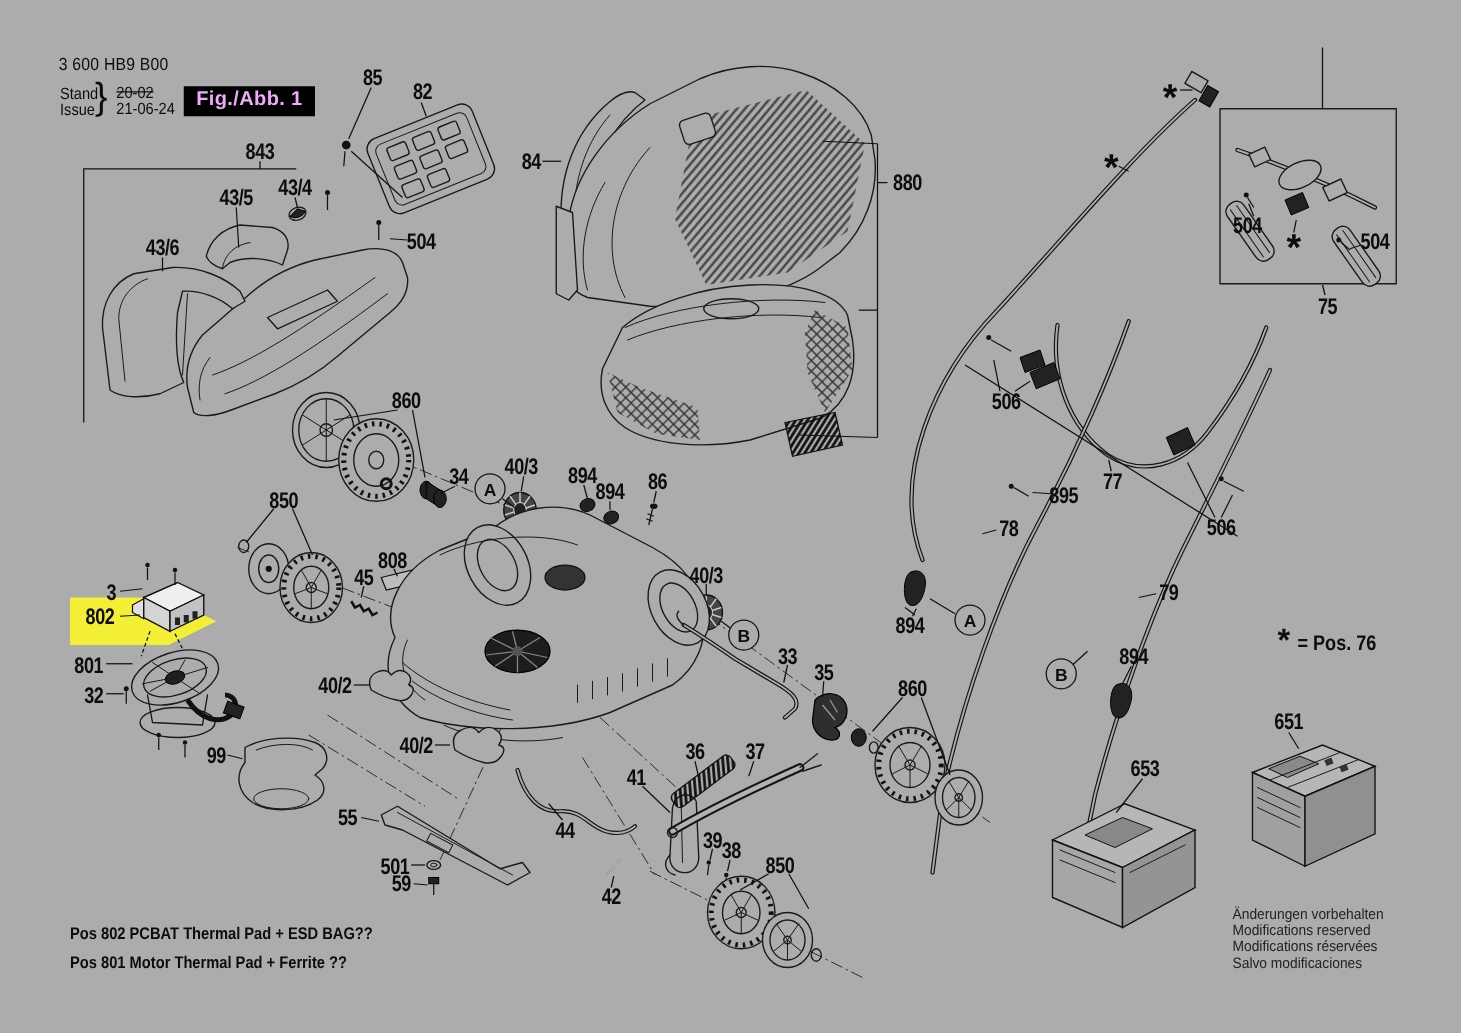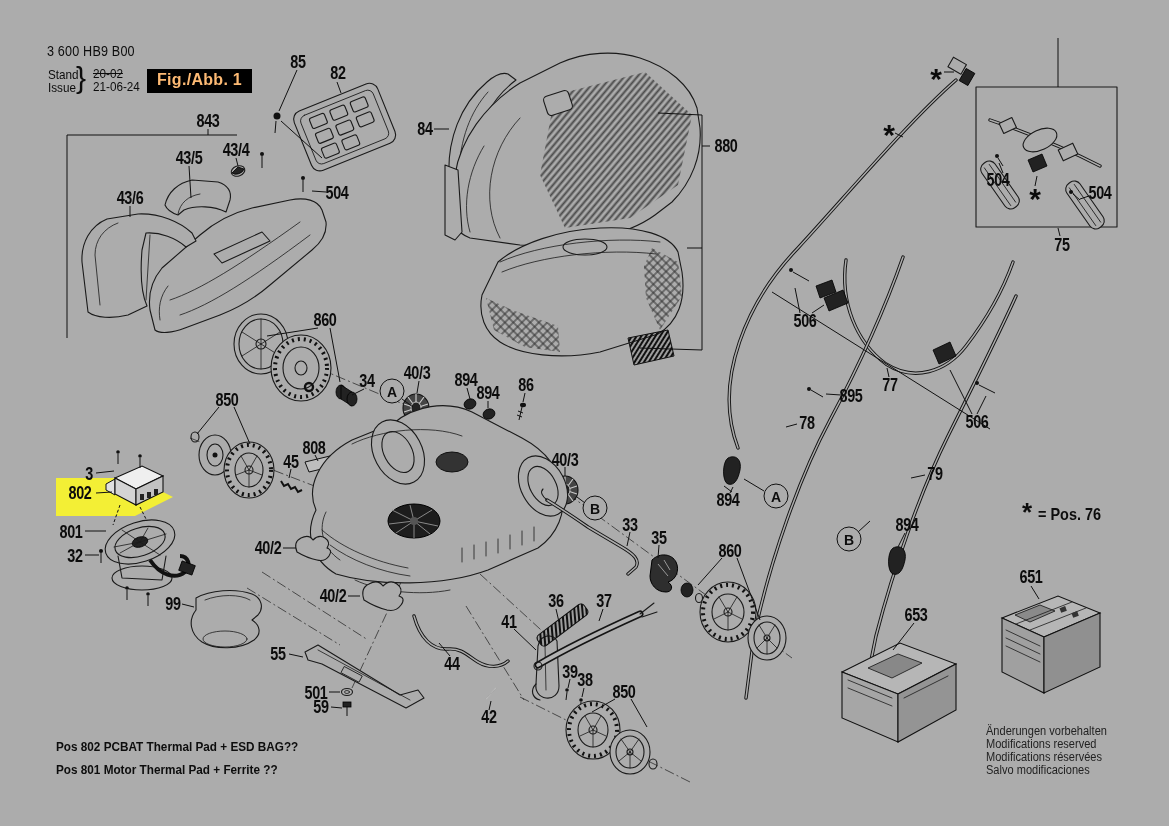--- a/index.html
+++ b/index.html
@@ -30,21 +30,21 @@
     display:flex;align-items:center;justify-content:center;
     font-weight:700;font-size:14px;transform:translate(-50%,-50%);
   }
   .hdr-code{position:absolute;left:47px;top:43px;font-size:14px;letter-spacing:0.2px;transform:scaleX(0.9);transform-origin:left;}
   .hdr-stand{position:absolute;left:48px;top:67px;font-size:13px;transform:scaleX(0.9);transform-origin:left;}
   .hdr-issue{position:absolute;left:48px;top:80px;font-size:13px;transform:scaleX(0.9);transform-origin:left;}
   .hdr-brace{position:absolute;left:76px;top:61px;font-size:30px;font-weight:400;transform:scaleY(1.0);}
   .hdr-old{position:absolute;left:93px;top:66px;font-size:13px;text-decoration:line-through;transform:scaleX(0.9);transform-origin:left;}
   .hdr-new{position:absolute;left:93px;top:79px;font-size:13px;transform:scaleX(0.9);transform-origin:left;}
   .fig-box{
-    position:absolute;left:147px;top:69px;background:#000;color:#fdba74;
+    position:absolute;left:147px;top:69px;background:#000;color:#f0abfc;
     font-weight:700;font-size:16px;padding:2px 10px 4px 10px;letter-spacing:0.3px;
   }
   .legend{position:absolute;left:1022px;top:503px;display:flex;align-items:flex-start;}
   .legend .lg-star{font-size:26px;font-weight:700;line-height:18px;margin-right:6px;}
   .legend .lg-text{font-size:17px;font-weight:700;transform:scaleX(0.85);transform-origin:left;white-space:nowrap;padding-top:2px;}
   .note{position:absolute;left:56px;font-size:13.5px;font-weight:700;transform:scaleX(0.87);transform-origin:left;white-space:nowrap;}
   .note-802{top:739px;} .note-801{top:762px;}
   .legal{position:absolute;left:986px;top:725px;font-size:12px;line-height:13px;color:#222;transform:scaleX(0.92);transform-origin:left;}
   .legal div{white-space:nowrap;}
   

